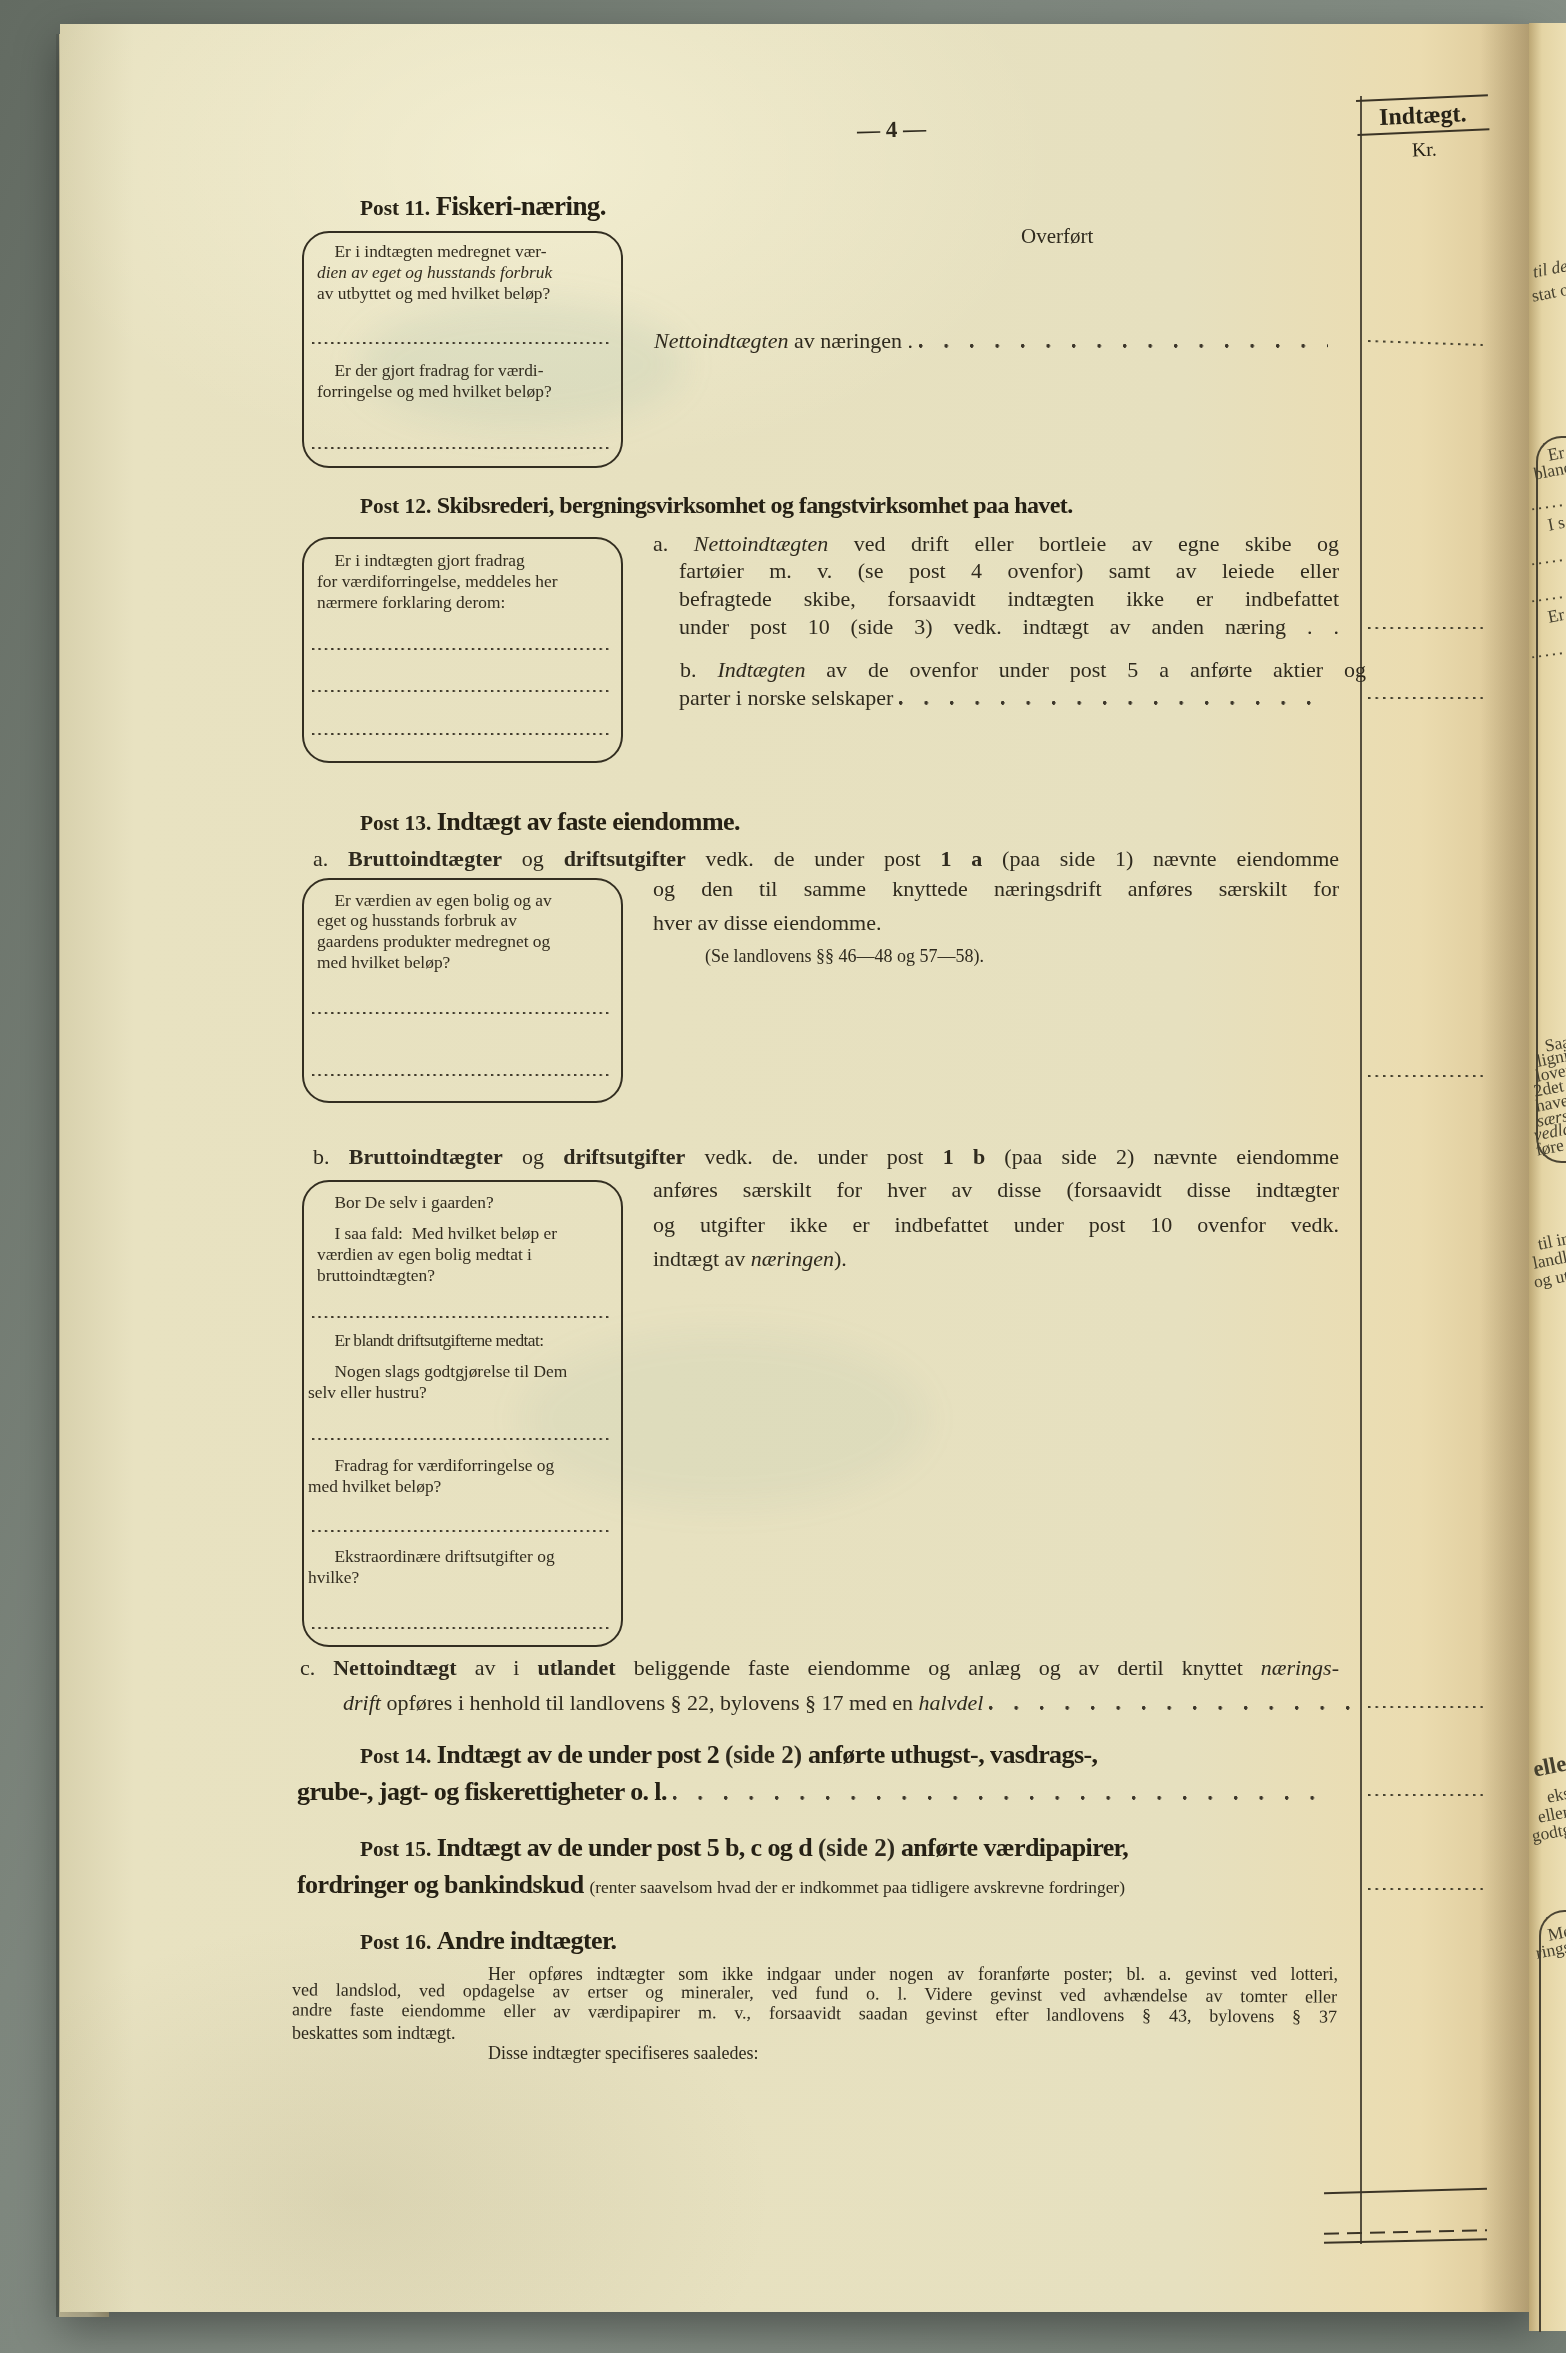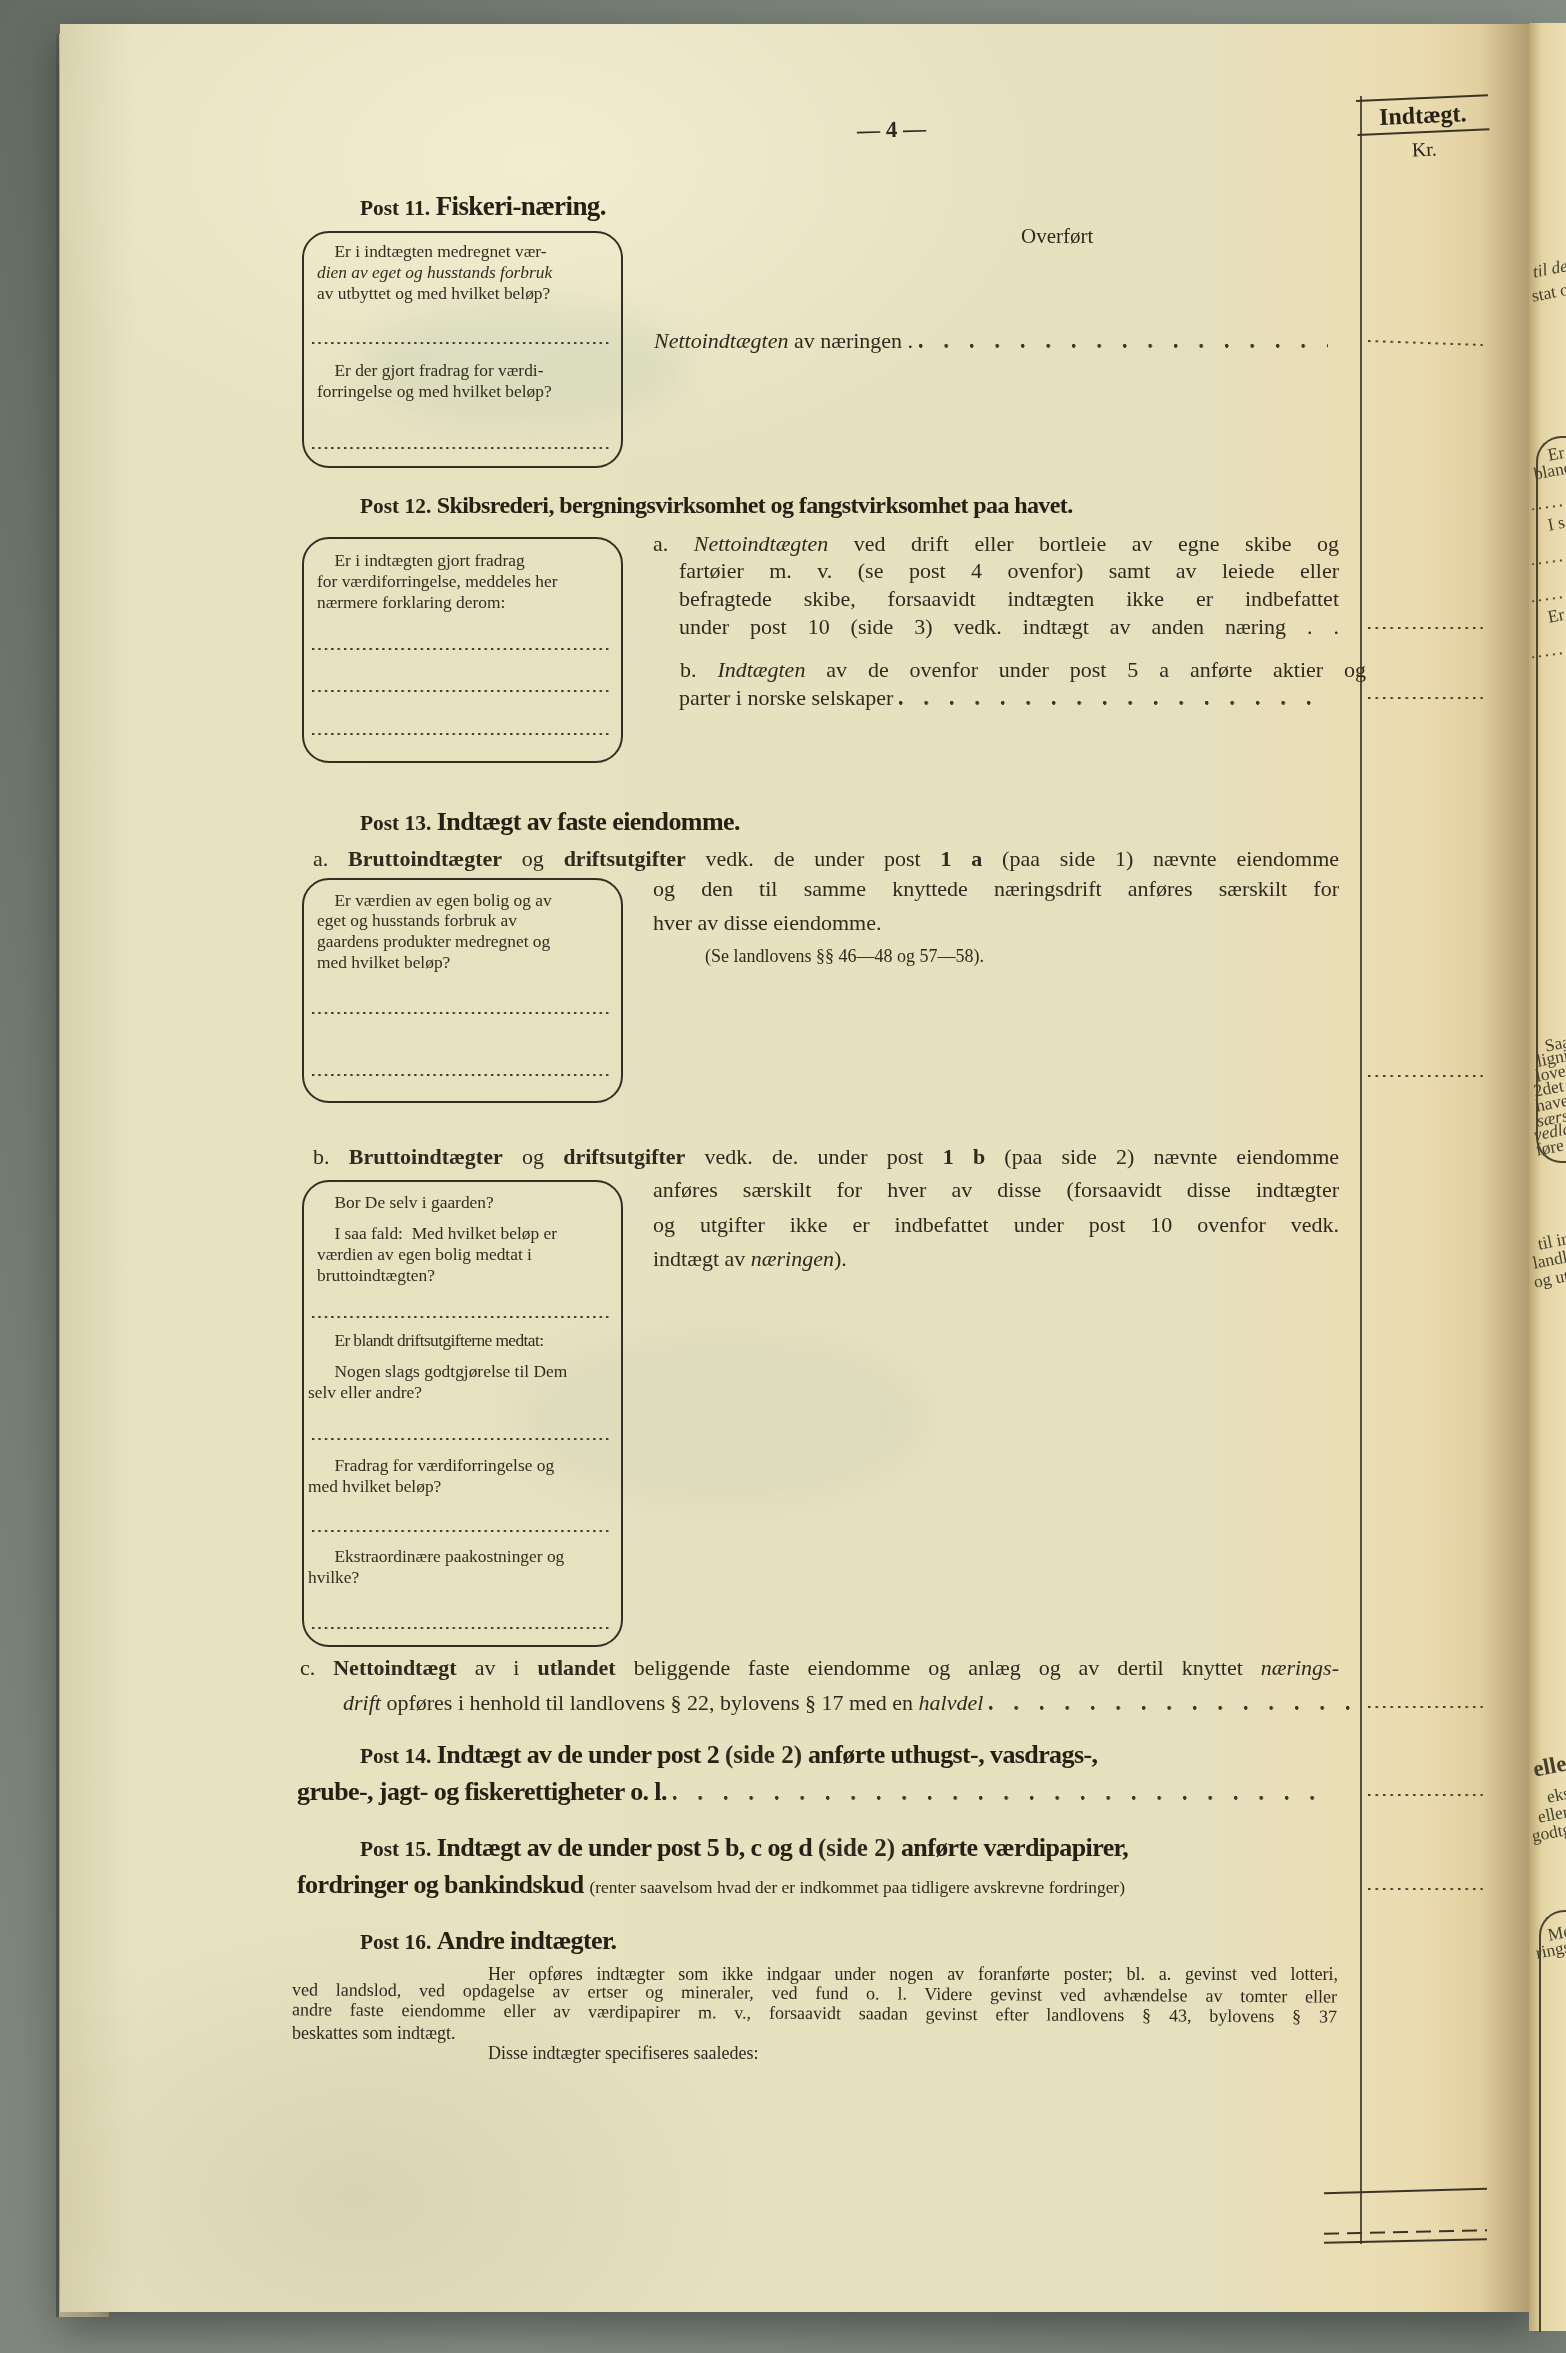--- a/index.html
+++ b/index.html
@@ -136,26 +136,26 @@
 <div class="tl jl" style="left:313px;top:1144px;width:1026px;"><span>b.</span><span>  </span><span class="b">Bruttoindtægter</span><span> og </span><span class="b">driftsutgifter</span><span> vedk. de. under post </span><span class="b">1 b</span><span> (paa side 2) nævnte eiendomme</span></div>
 
 <div class="qbox" style="left:302px;top:1180px;width:317px;height:463px;"></div>
 <div class="tl bl" style="left:317px;top:1192px;text-indent:17.4px;">Bor De selv i gaarden?</div>
 <div class="tl bl" style="left:317px;top:1223px;text-indent:17.4px;">I saa fald:  Med hvilket beløp er</div>
 <div class="tl bl" style="left:317px;top:1244px;">værdien av egen bolig medtat i</div>
 <div class="tl bl" style="left:317px;top:1265px;">bruttoindtægten?</div>
 <div class="bdot" style="left:312px;top:1316px;width:300px;"></div>
 <div class="tl bl" style="left:317px;top:1330px;text-indent:17.4px;letter-spacing:-0.6px;">Er blandt driftsutgifterne medtat:</div>
 <div class="tl bl" style="left:317px;top:1361px;text-indent:17.4px;">Nogen slags godtgjørelse til Dem</div>
-<div class="tl bl" style="left:308px;top:1382px;">selv eller andre?</div>
+<div class="tl bl" style="left:308px;top:1382px;">selv eller hustru?</div>
 <div class="bdot" style="left:312px;top:1438px;width:300px;"></div>
 <div class="tl bl" style="left:317px;top:1455px;text-indent:17.4px;">Fradrag for værdiforringelse og</div>
 <div class="tl bl" style="left:308px;top:1476px;">med hvilket beløp?</div>
 <div class="bdot" style="left:312px;top:1530px;width:300px;"></div>
-<div class="tl bl" style="left:317px;top:1546px;text-indent:17.4px;">Ekstraordinære paakostninger og</div>
+<div class="tl bl" style="left:317px;top:1546px;text-indent:17.4px;">Ekstraordinære driftsutgifter og</div>
 <div class="tl bl" style="left:308px;top:1567px;">hvilke?</div>
 <div class="bdot" style="left:312px;top:1627px;width:300px;"></div>
 
 <div class="tl jl" style="left:653px;top:1177px;width:686px;">anføres særskilt for hver av disse (forsaavidt disse indtægter</div>
 <div class="tl jl" style="left:653px;top:1212px;width:686px;">og utgifter ikke er indbefattet under post 10 ovenfor vedk.</div>
 <div class="tl" style="left:653px;top:1246px;"><span>indtægt av </span><span class="it">næringen</span><span>).</span></div>
 
 <div class="tl jl" style="left:300px;top:1655px;width:1039px;"><span>c.</span><span>  </span><span class="b">Nettoindtægt</span><span> av i </span><span class="b">utlandet</span><span> beliggende faste eiendomme og anlæg og av dertil knyttet </span><span class="it">nærings-</span></div>
 <div class="tl fr" style="left:323px;top:1690px;width:1016px;margin-left:20px;">
   <span class="it">drift</span><span> opføres i henhold til landlovens § 22, bylovens § 17 med en </span><span class="it">halvdel</span>

